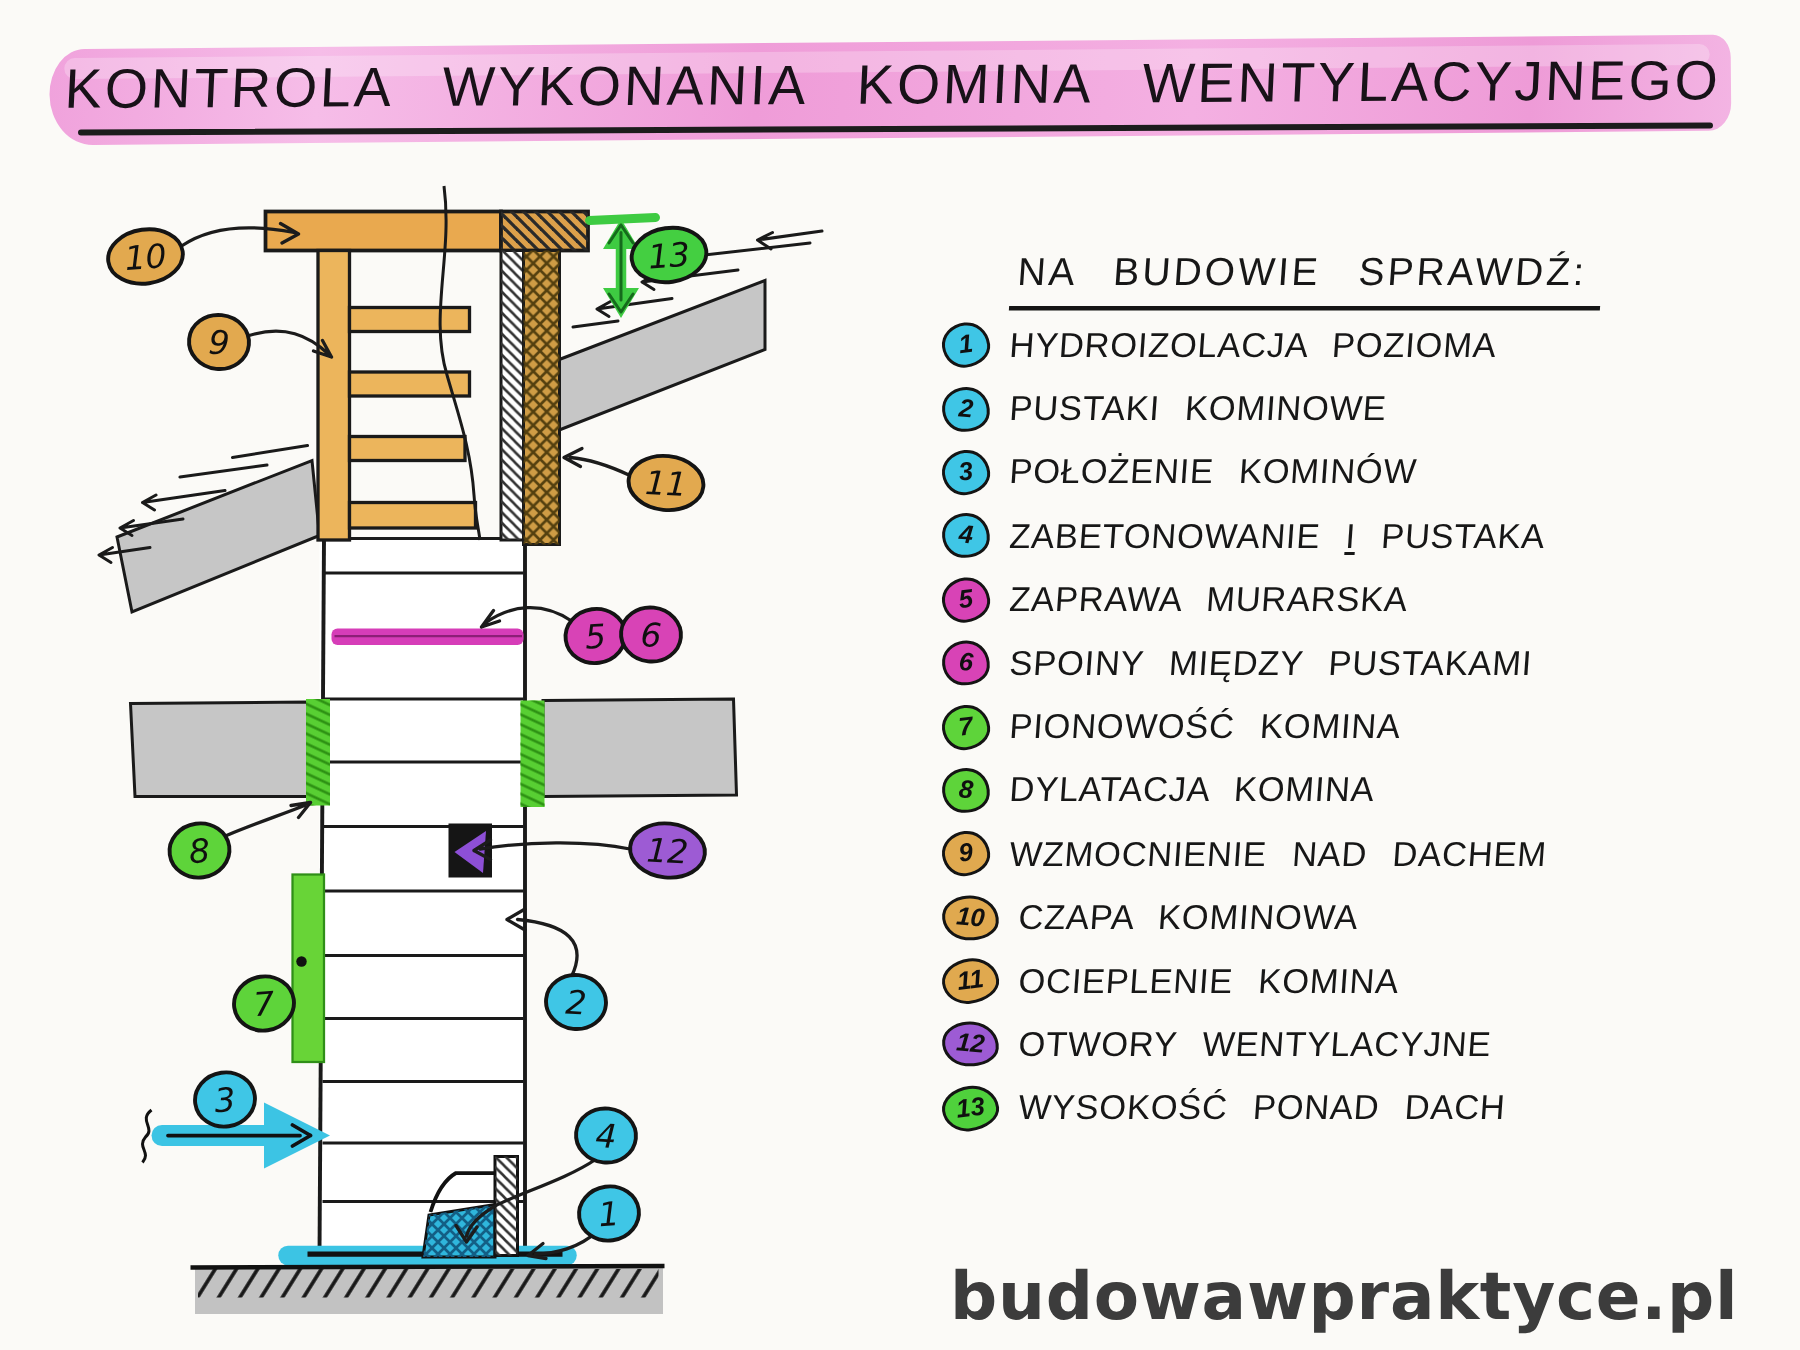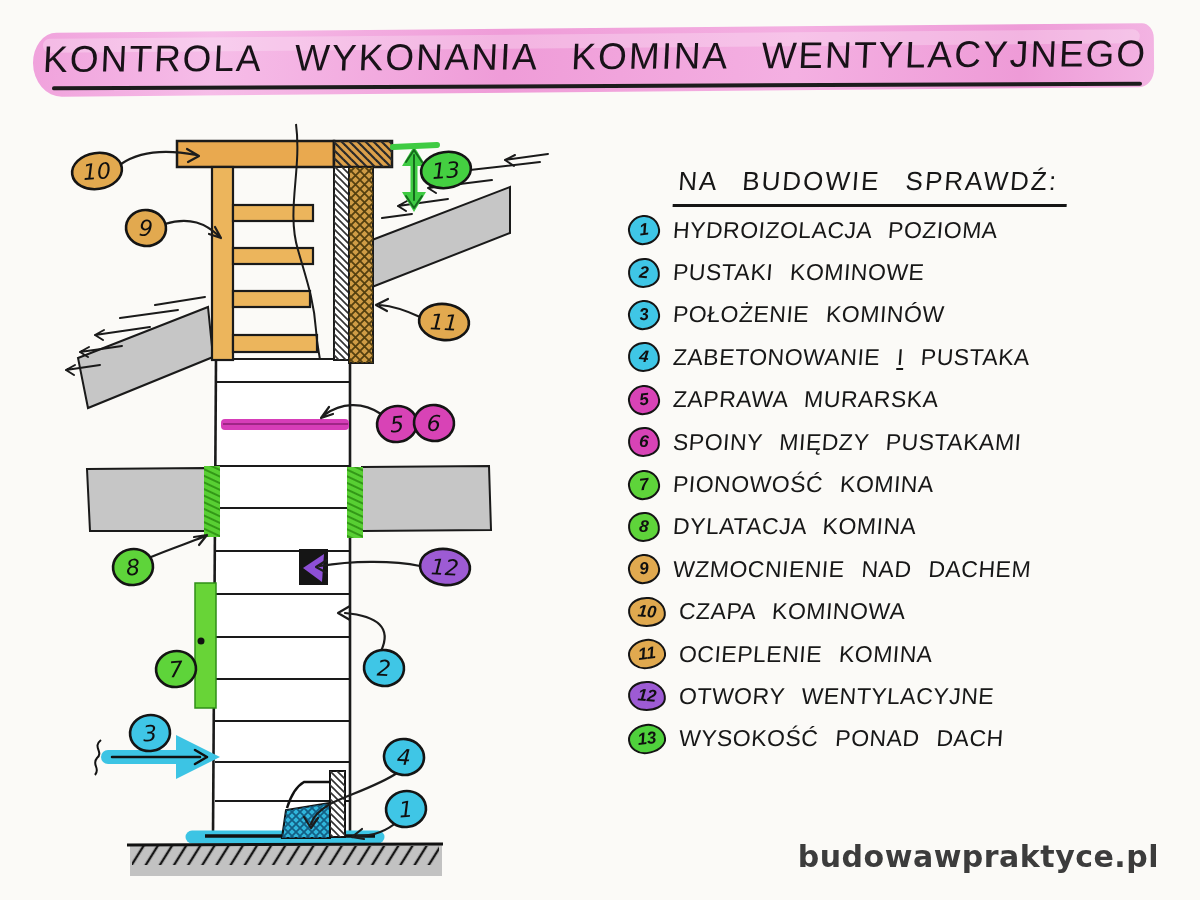--- a/index.html
+++ b/index.html
@@ -51,21 +51,21 @@
   .row:nth-child(odd) .badge{transform:rotate(-7deg);}
   .row:nth-child(even) .badge{transform:rotate(5deg);}
   .label{
     font-size:23px;letter-spacing:.5px;word-spacing:10px;white-space:nowrap;
     transform:skewX(-4deg);
   }
   .label u{text-underline-offset:3px;text-decoration-thickness:2px;}
   
   .watermark{
     position:absolute;right:41px;top:839px;
-    font-family:"DejaVu Sans", sans-serif;font-weight:800;font-size:30px;
+    font-family:"DejaVu Sans", sans-serif;font-weight:800;font-size:44px;
     color:#3c3c3c;letter-spacing:.5px;
   }
   svg{position:absolute;left:0;top:0;}
 </style>
 </head>
 <body>
 
 <svg width="1200" height="900" viewBox="0 0 1200 900">
   <defs>
     <pattern id="hatchDark" width="8" height="8" patternUnits="userSpaceOnUse">

